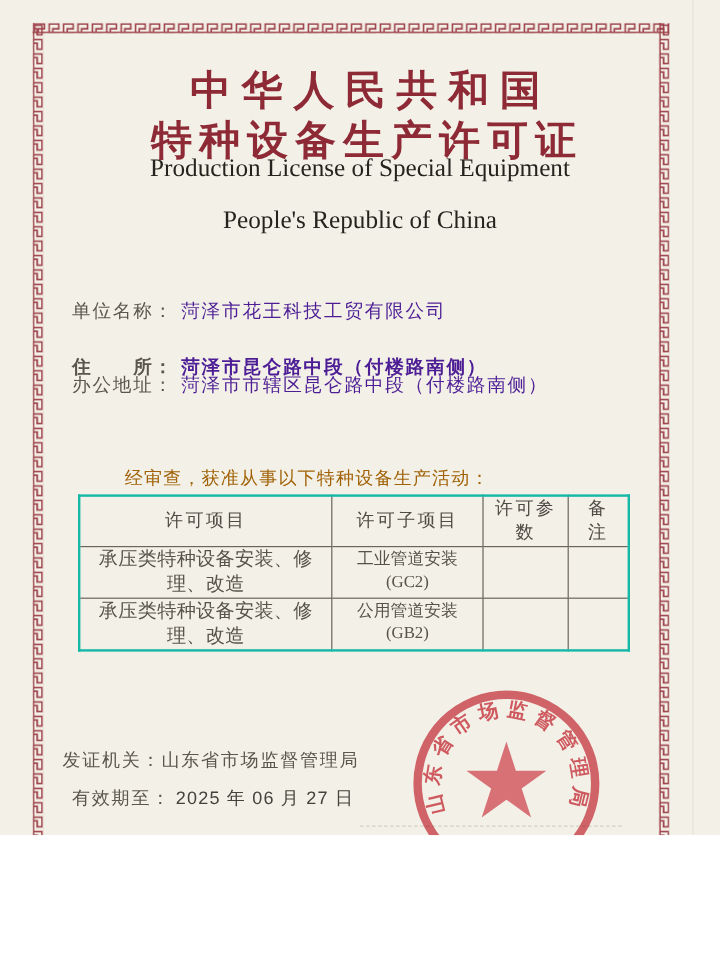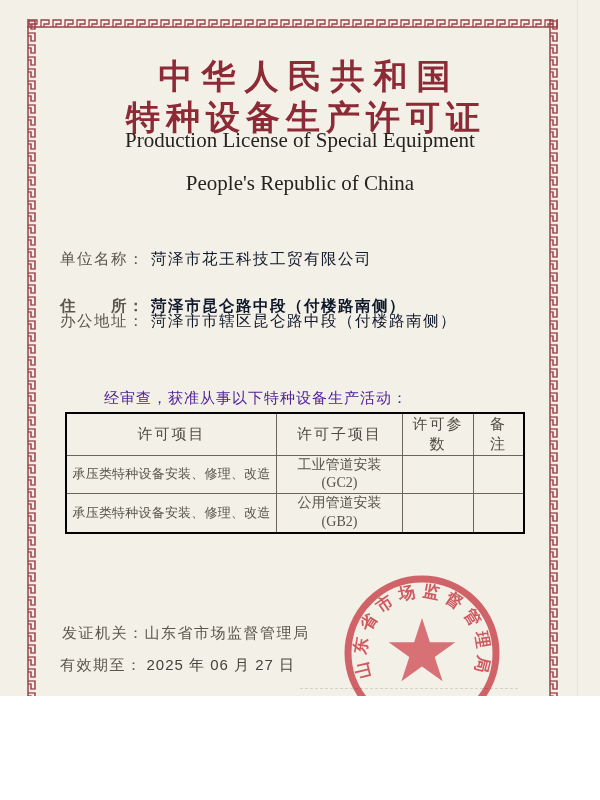--- a/index.html
+++ b/index.html
@@ -30,49 +30,49 @@
   .title-en.l1{top:127px;}
   .title-en.l2{top:170px;}
   .number-line{
     top:211px;right:78px;
     font-size:15px;color:#4c473f;letter-spacing:1px;
   }
   .field{
     left:60px;font-size:15.5px;color:#5b564d;letter-spacing:1.5px;
     white-space:nowrap;
   }
-  .field .value{margin-left:6px;color:#0f172a;margin-top:11px;}
+  .field .value{margin-left:6px;color:#4c1d95;margin-top:11px;}
   .f-company{top:249px;}
   .f-residence{top:296px;font-weight:bold;}
   .f-office{top:311px;}
   .approval-note{
     left:104px;top:389px;
-    font-size:15px;color:#4c1d95;letter-spacing:1px;
+    font-size:15px;color:#a16207;letter-spacing:1px;
   }
   table.license{
     position:absolute;left:65px;top:412px;
     border-collapse:collapse;table-layout:fixed;
     font-size:14px;color:#57534b;
   }
   table.license td,table.license th{
     border:1px solid #6b655c;
     padding:0 2px;text-align:center;vertical-align:middle;
     font-weight:normal;
   }
-  table.license{border:2px solid #000000;}
+  table.license{border:2px solid #14b8a6;}
   table.license .multiline{white-space:pre-line;line-height:1.35;}
   th.c1{width:205px;}th.c2{width:121px;}th.c3{width:66px;}th.c4{width:45px;}
   tr.hdr{height:40px;}
   tr.hdr th{font-size:15px;letter-spacing:2px;color:#4f4a43;}
   tr.row{height:37px;}
-  td.project{font-size:13px;letter-spacing:0.2px;}
+  td.project{font-size:16px;letter-spacing:0.2px;}
   .footer-line{
     font-size:15px;color:#5b564d;letter-spacing:1.5px;white-space:nowrap;
   }
-  .f-authority{left:62px;top:624px;}
+  .f-authority{left:52px;top:624px;}
   .f-valid{left:60px;top:656px;}
   .f-issued{left:291px;top:656px;}
   .date-value{
     font-family:"Liberation Sans","DejaVu Sans",sans-serif;
     font-size:15px;color:#45423c;letter-spacing:1px;margin-left:4px;
   }
   .label-part{color:#5b564d;}
   .scan-dash{
     position:absolute;left:300px;top:688px;width:218px;height:0;
     border-top:1px dashed #cdc9be;opacity:.8;

